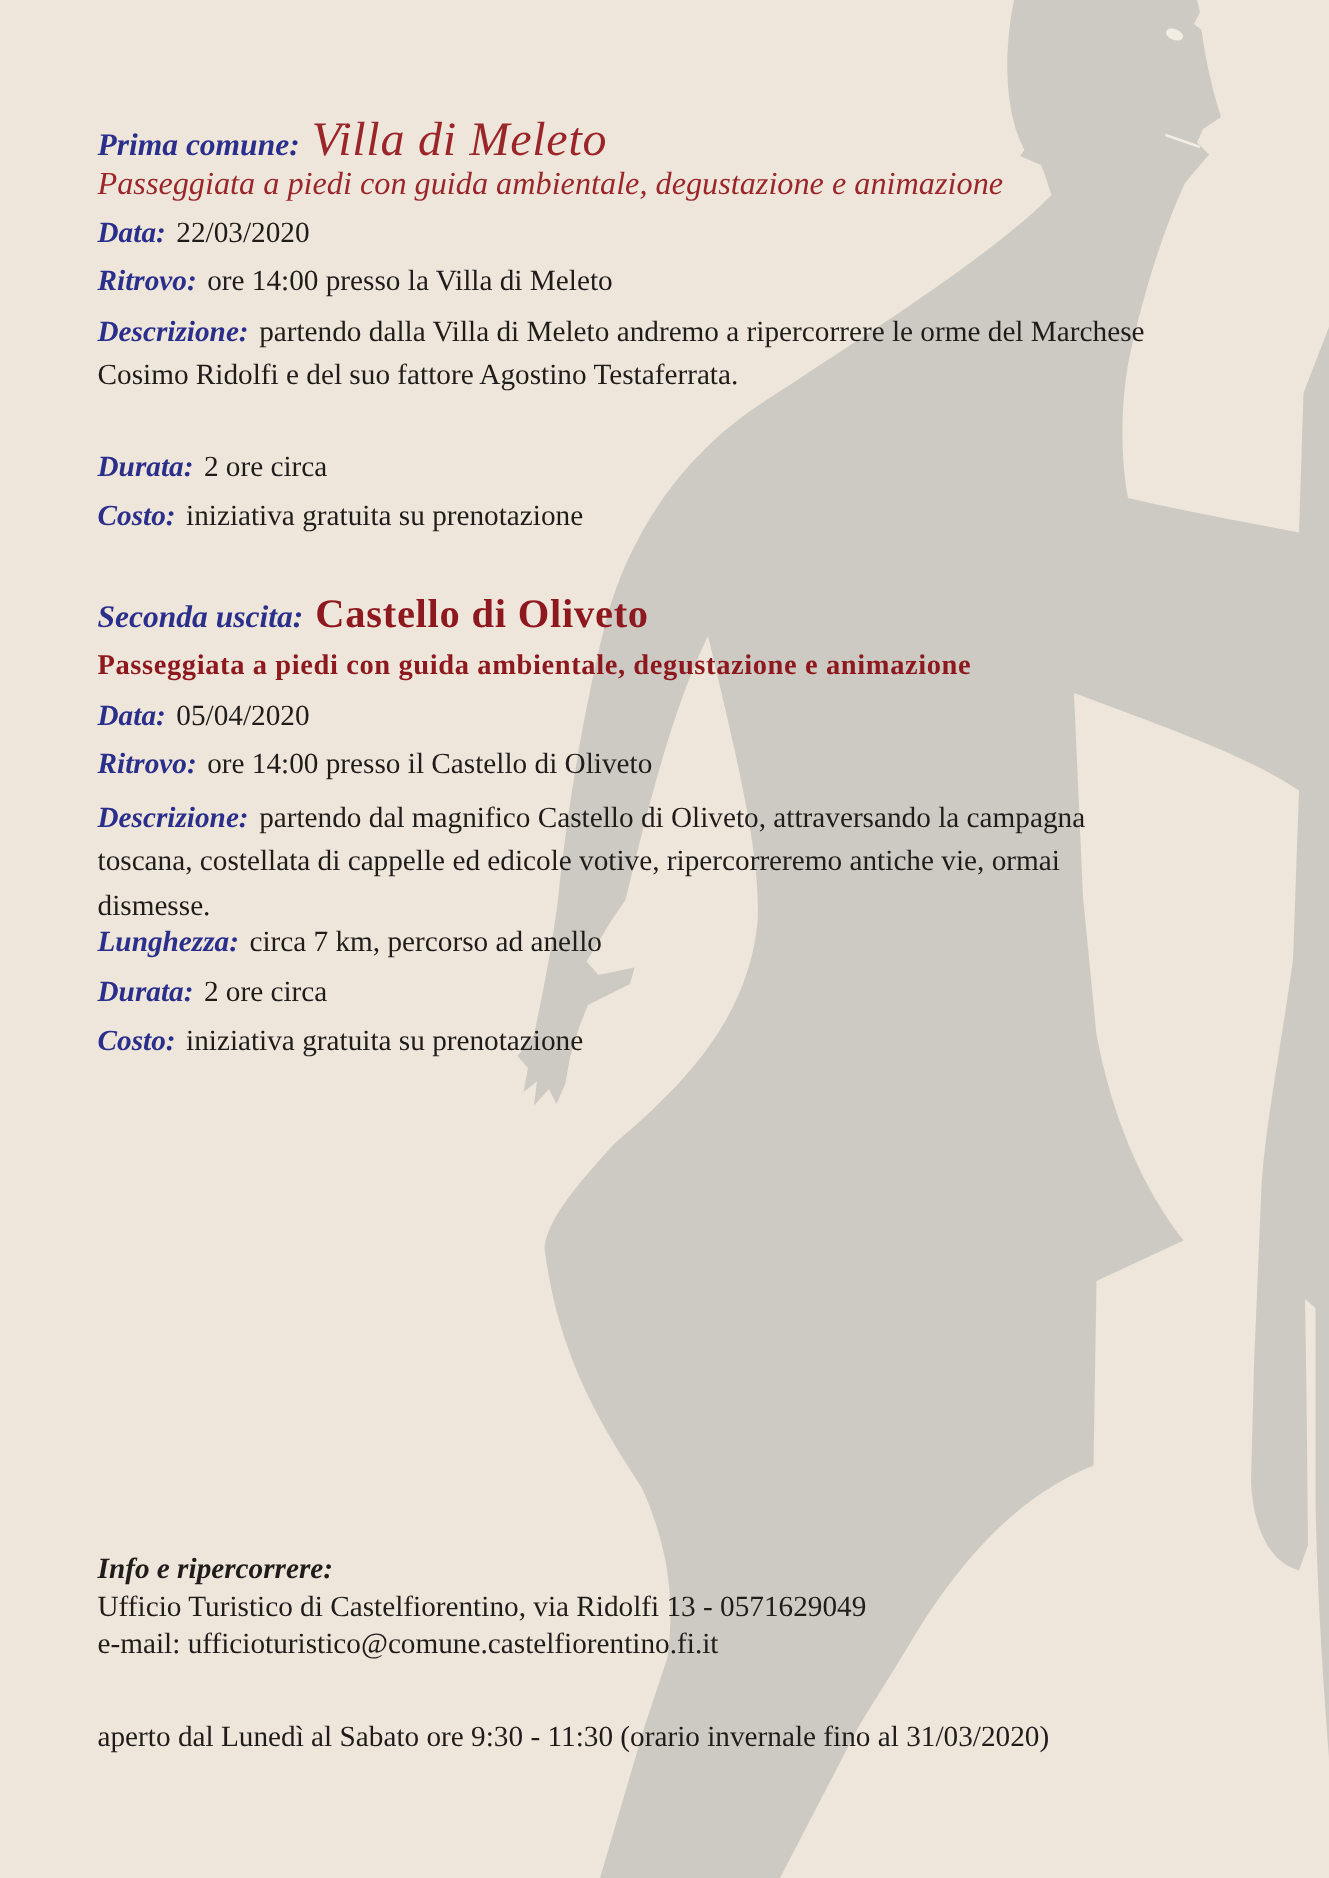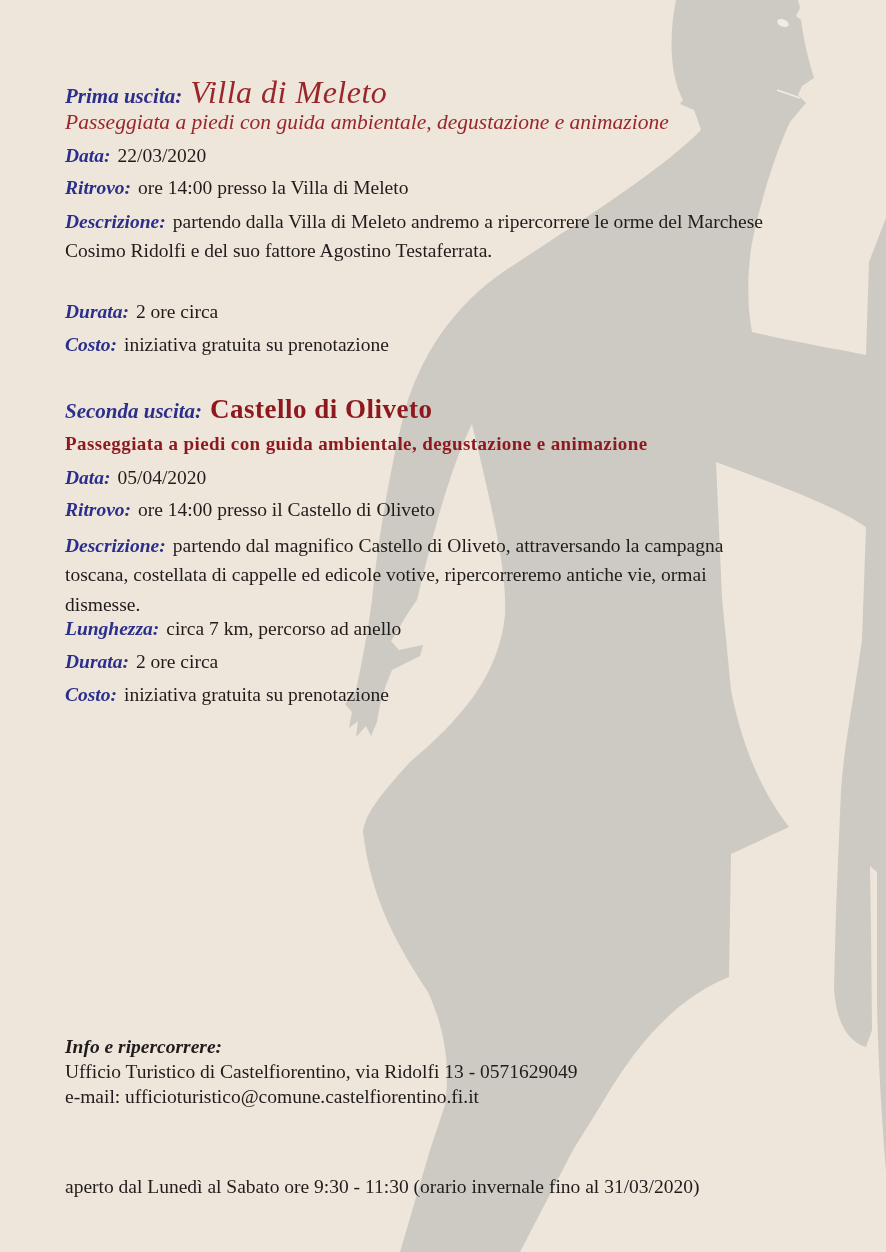--- a/index.html
+++ b/index.html
@@ -78,21 +78,21 @@
          L 731 854 L 789 827
          C 760 790 741 742 731 690
          L 722 598
          Z" fill="#eee5db"></path>
 
     <ellipse cx="783" cy="23" rx="6" ry="3.6" transform="rotate(22 783 23)" fill="#f2ece2"></ellipse>
     <path d="M 777 90 L 800 98" stroke-width="1.6" fill="none" stroke="#f2ece2"></path>
   </svg>
 
   <p class="txt title-line" style="top:74px">
-    <span class="t-label">Prima uscita:</span>
+    <span class="t-label">Prima comune:</span>
     <span class="t-script">Villa di Meleto</span>
   </p>
   <p class="txt subtitle1" style="top:110px">Passeggiata a piedi con guida ambientale, degustazione e animazione</p>
 
   <p class="txt field" style="top:145px">
     <span class="f-label">Data:</span><span class="f-value">22/03/2020</span>
   </p>
   <p class="txt field" style="top:177px">
     <span class="f-label">Ritrovo:</span><span class="f-value">ore 14:00 presso la Villa di Meleto</span>
   </p>
@@ -130,15 +130,15 @@
   <p class="txt field" style="top:651px">
     <span class="f-label">Durata:</span><span class="f-value">2 ore circa</span>
   </p>
   <p class="txt field" style="top:684px">
     <span class="f-label">Costo:</span><span class="f-value">iniziativa gratuita su prenotazione</span>
   </p>
 
   <p class="txt foot foot-label" style="top:1036px">Info e ripercorrere:</p>
   <p class="txt foot" style="top:1061px">Ufficio Turistico di Castelfiorentino, via Ridolfi 13 - 0571629049</p>
   <p class="txt foot" style="top:1086px">e-mail: ufficioturistico@comune.castelfiorentino.fi.it</p>
-  <p class="txt foot" style="top:1176px">aperto dal Lunedì al Sabato ore 9:30 - 11:30 (orario invernale fino al 31/03/2020)</p>
+  <p class="txt foot" style="top:1148px">aperto dal Lunedì al Sabato ore 9:30 - 11:30 (orario invernale fino al 31/03/2020)</p>
 
 </div>
 
 </body></html>

